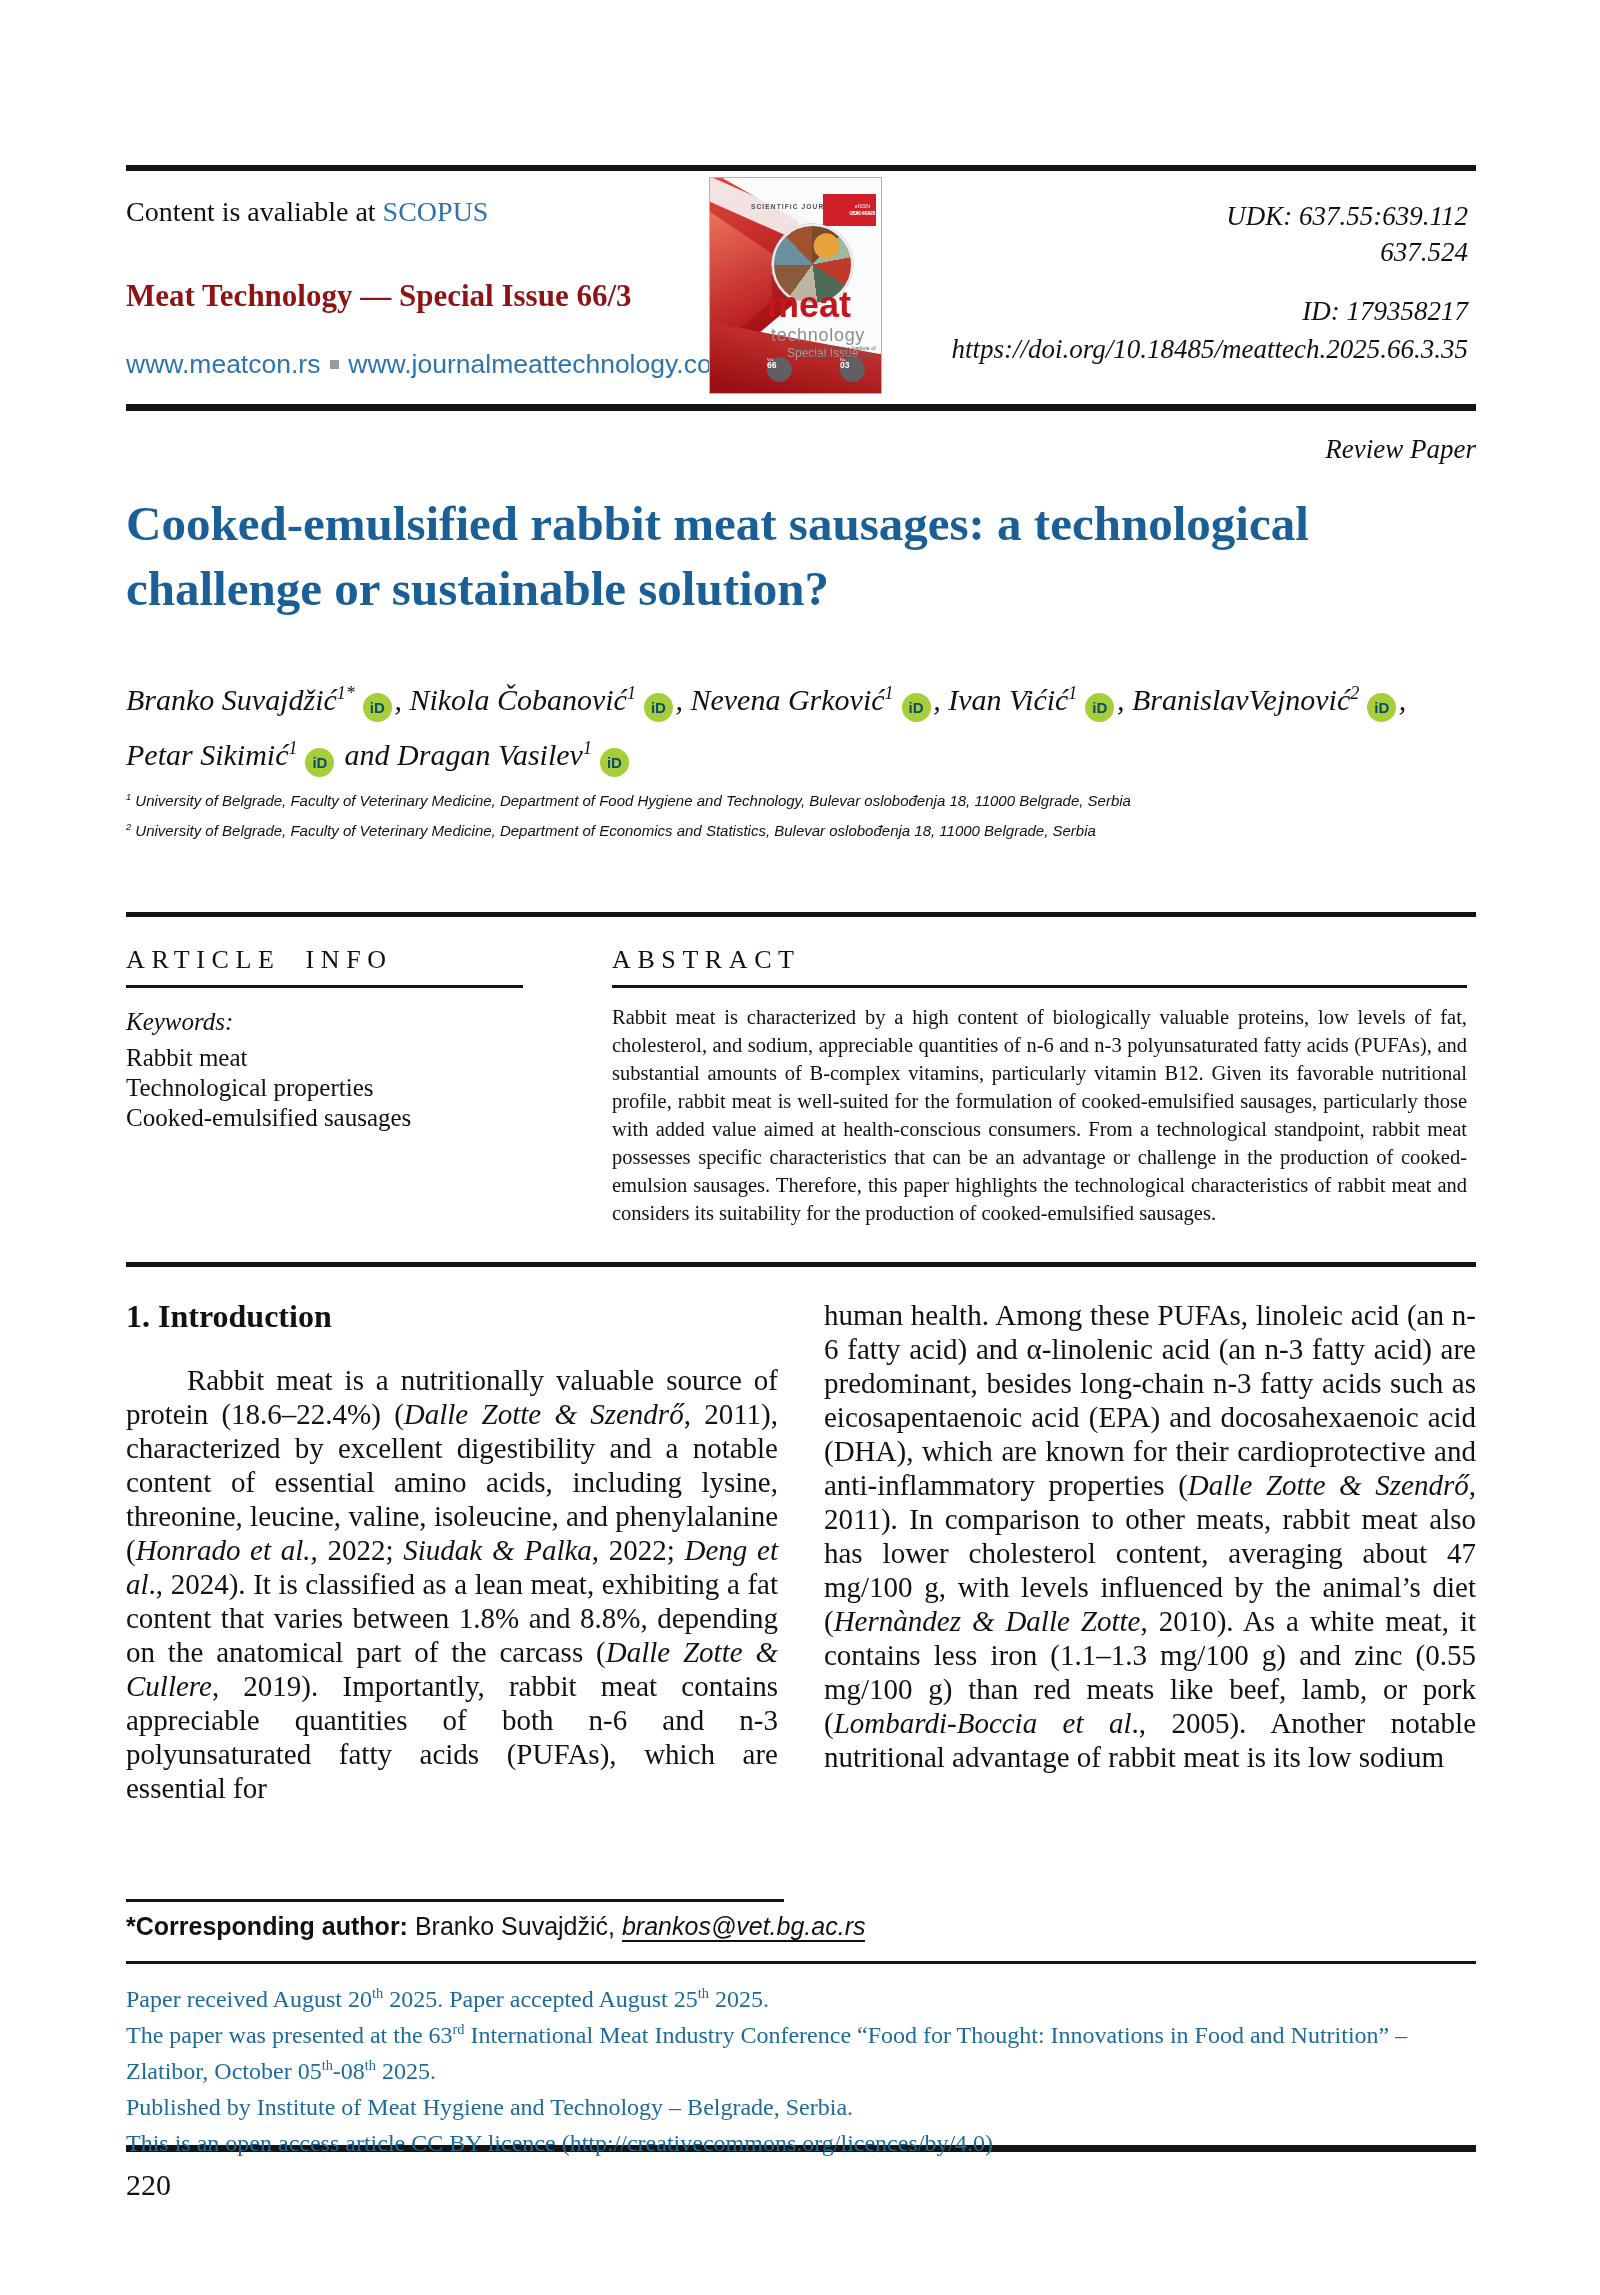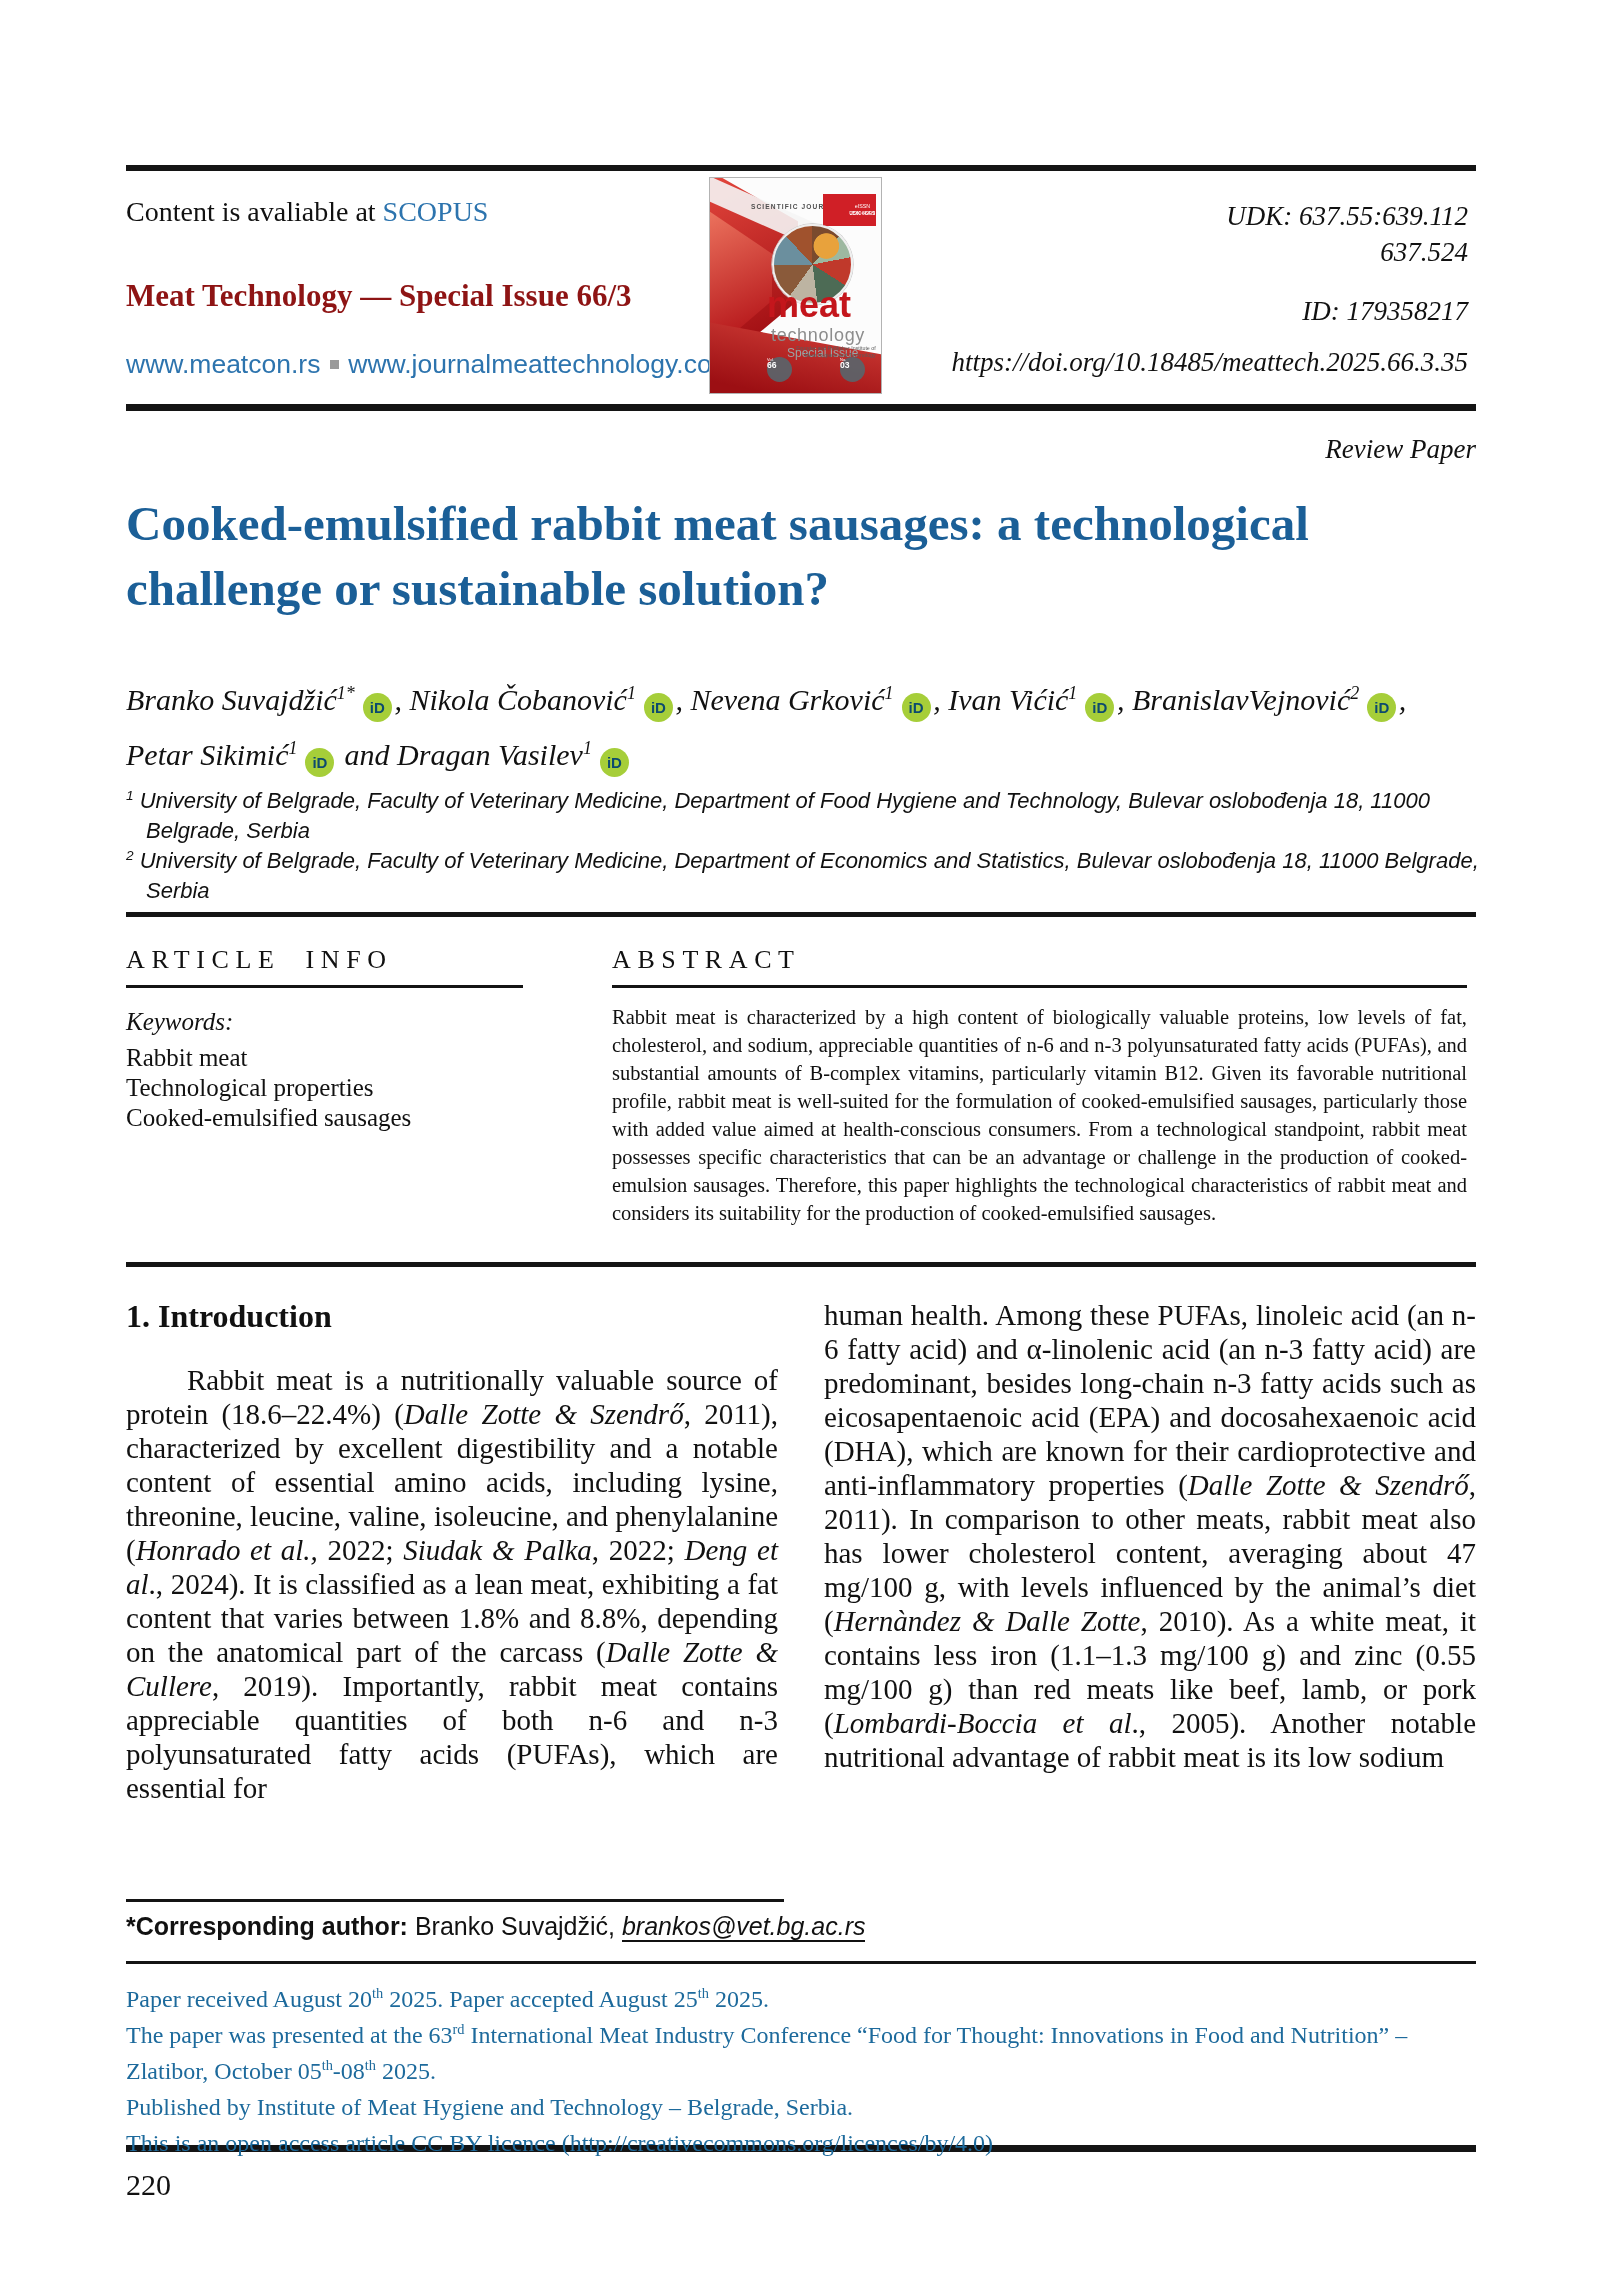--- a/index.html
+++ b/index.html
@@ -17,21 +17,21 @@
   .und{text-decoration:none;border-bottom:2px solid #111;}
 
   
   .avail{left:126px;top:196px;font-size:28px;}
   .avail .link{color:#2d74ae;}
   .journal-name{left:126px;top:278px;font-size:31px;font-weight:bold;color:#8e1414;}
   .links{left:126px;top:349px;font-size:26.5px;color:#2d74ae;}
   .link-sep{display:inline-block;width:9.3px;height:9.3px;background:#9a9a9a;margin:0 9.3px 2.6px 9.3px;vertical-align:middle;}
   .hdr-right{left:926px;top:198px;width:542px;text-align:right;font-style:italic;font-size:27px;line-height:36px;}
   .hdr-right .gap1{margin-top:23px;}
-  .hdr-right .gap2{margin-top:15px;}
+  .hdr-right .gap2{margin-top:2px;}
 
   
   .cover{left:709px;top:177px;width:171px;height:215px;border:1.3px solid #b3b3b3;background:#fcfcfc;overflow:hidden;}
   .cover *{position:absolute;}
   .cov-chv1{left:-10.6px;top:-13.2px;width:99px;height:218px;
     background:linear-gradient(155deg,#e4473d 5%,#a31014 75%);
     clip-path:polygon(0 0,100% 26%,100% 62%,0 100%);}
   .cov-chv2{left:-10.6px;top:26.5px;width:73px;height:165px;
     background:linear-gradient(155deg,#f07a63 0%,#b31217 80%);
     clip-path:polygon(0 0,100% 30%,100% 58%,0 96%);}
@@ -57,21 +57,21 @@
   .cov-badge .l{display:block;font-size:4px;line-height:5.3px;}
 
   
   .review{left:126px;top:434px;width:1350px;text-align:right;font-style:italic;font-size:27px;}
   .title{left:126px;top:491px;width:1363px;font-size:49px;font-weight:bold;color:#1b5f97;line-height:65px;}
   .authors{left:126px;top:669px;width:1389px;font-size:30px;font-style:italic;line-height:48px;}
   .authors sup{font-size:0.6em;font-style:italic;}
   .orcid{display:inline-block;width:29px;height:29px;border-radius:50%;background:#a6ce39;color:#0c4a6e;
     font-family:"Liberation Sans",sans-serif;font-style:normal;font-weight:bold;font-size:15px;text-align:center;line-height:29px;
     margin:0 2.6px 0 8px;vertical-align:-2.6px;}
-  .affils{left:126px;top:786px;width:1363px;font-family:"Liberation Sans",sans-serif;font-style:italic;font-size:22px;line-height:30px;}
+  .affils{left:126px;top:786px;width:1363px;font-family:"Liberation Sans",sans-serif;font-style:italic;font-size:15px;line-height:30px;}
   .affil{padding-left:20px;text-indent:-20px;}
   .affil .sup{font-size:0.62em;}
 
   
   .blk-head{font-size:26px;letter-spacing:6.6px;word-spacing:12px;}
   .info-head{left:126px;top:945px;}
   .abs-head{left:612px;top:945px;}
   .kw-label{left:126px;top:1008px;font-style:italic;font-size:25px;}
   .kw-list{left:126px;top:1043px;font-size:25px;line-height:30px;}
   .abstract{left:612px;top:1003px;width:855px;font-size:20.5px;line-height:28px;text-align:justify;}

